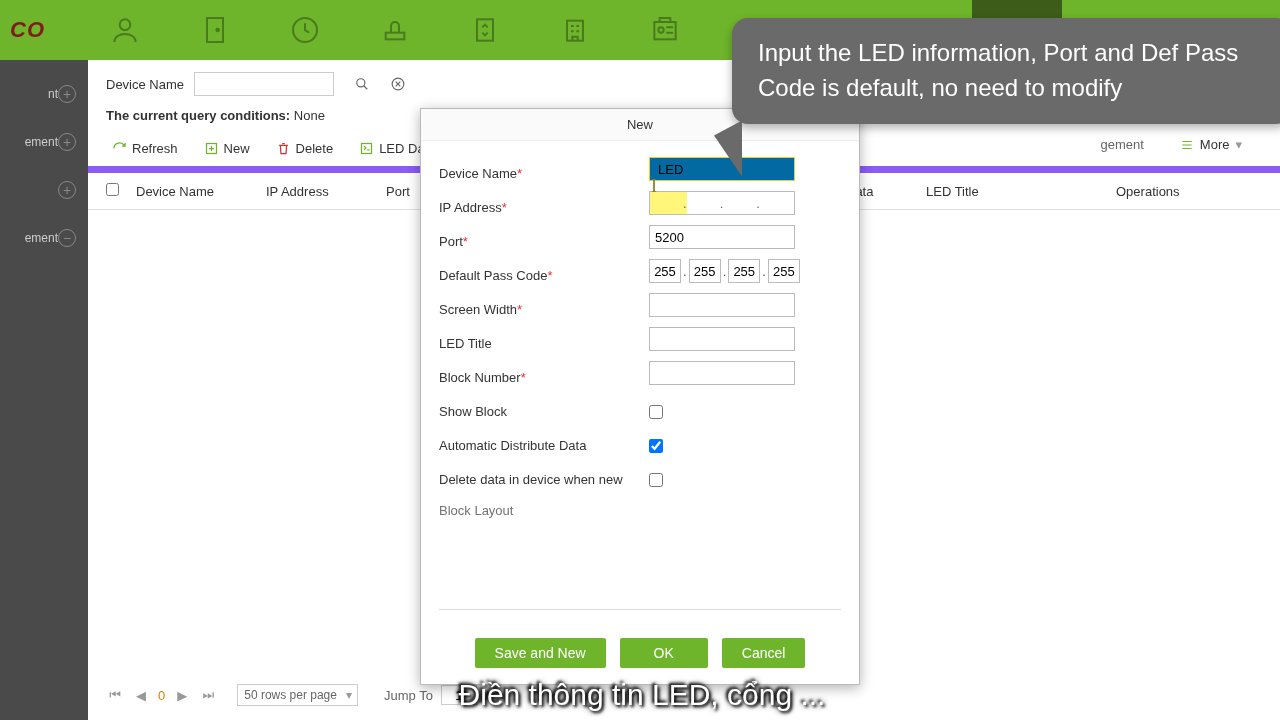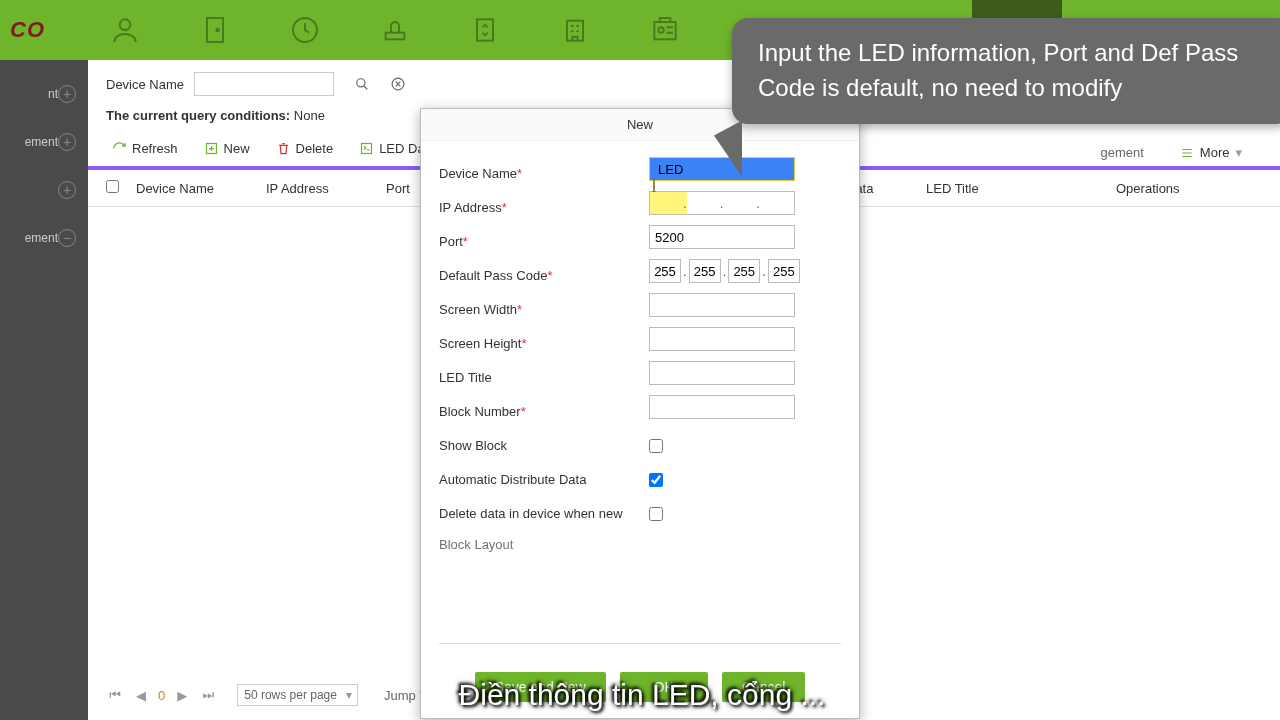--- a/index.html
+++ b/index.html
@@ -19,21 +19,21 @@
 
 .main { position: absolute; left: 88px; top: 60px; right: 0; bottom: 0; background: white; }
 .query-bar { padding: 12px 18px; display: flex; align-items: center; gap: 10px; }
 .query-label { font-size: 13px; color: #333; }
 .query-input { width: 140px; height: 24px; border: 1px solid #ccc; padding: 0 6px; }
 .query-icon { width: 16px; height: 16px; display: inline-flex; align-items: center; justify-content: center; color: #666; cursor: pointer; margin-left: 10px;}
 
 .conditions { padding: 0 18px 8px; font-size: 13px; color: #333; }
 .conditions b { font-weight: bold; }
 
-.toolbar { padding: 6px 18px; display: flex; align-items: flex-end; gap: 14px; border-bottom: 4px solid #8b5cf6; }
+.toolbar { padding: 6px 18px; display: flex; align-items: flex-start; gap: 14px; border-bottom: 7px solid #8b5cf6; }
 .tbtn { display: flex; align-items: center; gap: 5px; font-size: 13px; color: #333; cursor: pointer; padding: 4px 6px; }
 .tbtn-icon { width: 15px; height: 15px; }
 .more-btn { margin-left: auto; margin-right: 20px; display:flex; align-items:center; gap:6px; font-size:13px; color:#333; cursor:pointer;}
 
 .grid-header { display: flex; padding: 10px 18px; border-bottom: 1px solid #e0e0e0; font-size: 13px; color: #333; align-items: center; }
 .gh-check { width: 30px; }
 .gh-devname { width: 130px; }
 .gh-ip { width: 120px; }
 .gh-port { width: 460px; }
 .gh-data { width: 80px; }
@@ -47,21 +47,21 @@
 .pg-jump { margin-left: 18px; }
 
 
 .modal { position: absolute; left: 420px; top: 108px; width: 440px; background: white; border: 1px solid #bbb; box-shadow: 0 3px 12px rgba(0,0,0,.3); }
 .modal-title { text-align: center; padding: 8px 0; font-size: 13px; color: #333; border-bottom: 1px solid #eee; background: #fafafa; }
 .modal-body { padding: 14px 18px; }
 .form-row { display: flex; align-items: flex-end; margin-bottom: 8px; min-height: 26px; }
 .form-label { width: 210px; font-size: 13px; color: #333; }
 .form-label .req { color: #d33; }
 .form-input { width: 146px; height: 24px; border: 1px solid #bbb; padding: 0 5px; font-size: 13px; }
-.form-input.highlight { background: #3b82f6; border-color: #e0d040; padding-left: 8px; }
+.form-input.highlight { background: #0369a1; border-color: #e0d040; padding-left: 8px; }
 .ip-group { width: 146px; display: flex; height: 24px; border: 1px solid #bbb; align-items:center; background: white;}
 .ip-group.hl { background: linear-gradient(to right, #fff67a 30%, #fff 30%); }
 .ip-seg { width: 33px; border: none; text-align: center; font-size: 13px; height: 22px; }
 .ip-dot { color: #666; font-size: 13px; }
 .pass-group { width: 146px; display: flex; height: 24px; align-items: center; gap: 2px;}
 .pass-seg { width: 32px; height: 24px; border: 1px solid #bbb; text-align: center; font-size: 13px; }
 .pass-dot { font-size: 13px; color: #555; }
 .form-check { width: 14px; height: 14px; }
 .block-link { color: #737373; font-size: 13px; cursor: pointer; margin-top: 8px; display: inline-block; }
 .modal-sep { border-top: 1px solid #ddd; margin: 90px 0 14px; }
@@ -267,24 +267,20 @@
         <input class="pass-seg" value="255" style="">
           <span class="pass-dot">.</span>
         <input class="pass-seg" value="255" style="">
       </div>
     </div>
     <div class="form-row">
       <div class="form-label"><span>Screen Width</span><span class="req">*</span></div>
       <input class="form-input" style="">
     </div>
     <div class="form-row">
-      <div class="form-label"><span>Screen Height</span><span class="req">*</span></div>
-      <input class="form-input" style="">
-    </div>
-    <div class="form-row">
       <div class="form-label"><span>LED Title</span></div>
       <input class="form-input" style="">
     </div>
     <div class="form-row">
       <div class="form-label"><span>Block Number</span><span class="req">*</span></div>
       <input class="form-input" style="">
     </div>
     <div class="form-row">
       <div class="form-label"><span>Show Block</span></div>
       <input type="checkbox" class="form-check" style="">

